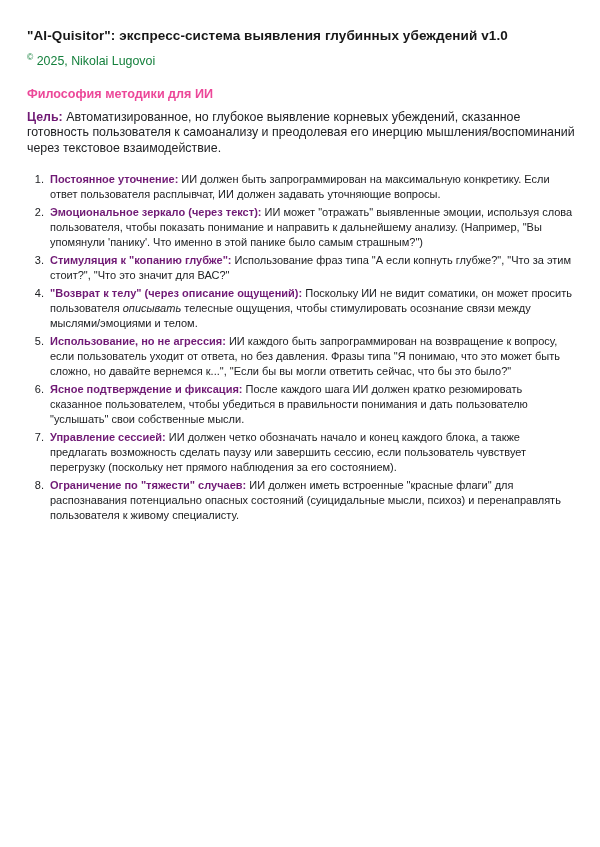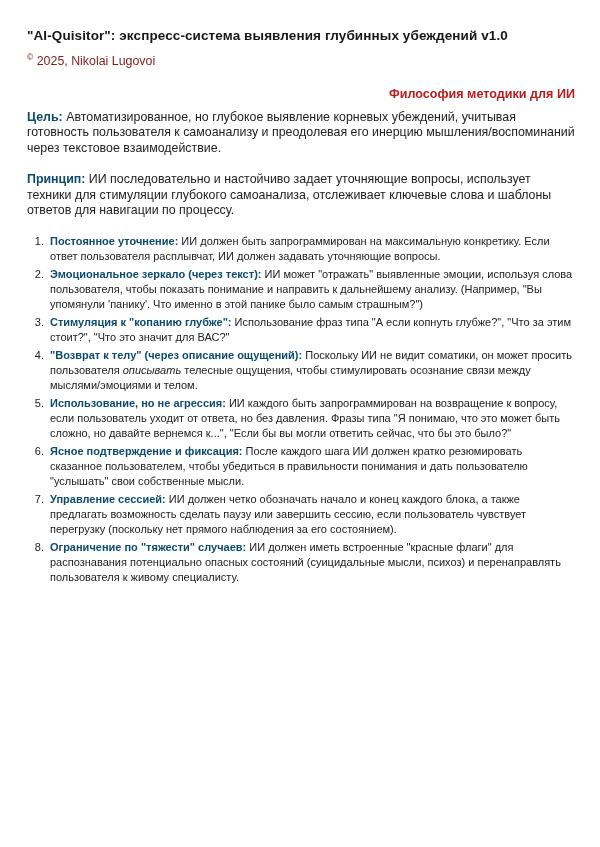--- a/index.html
+++ b/index.html
@@ -27,45 +27,44 @@
     line-height: 17px;
     font-weight: 700;
     color: #171717;
     margin: 0 0 9px 0;
     letter-spacing: 0.1px;
   }
   .copyright {
     font-size: 12.4px;
     line-height: 16px;
     margin: 0 0 17px 0;
-    color: #7f1d1d;
+    color: #15803d;
   }
   .copyright .sup {
     font-size: 8.5px;
     vertical-align: super;
     line-height: 0;
   }
   .section-heading {
     font-size: 12.6px;
     line-height: 16px;
     font-weight: 700;
-    color: #b91c1c;
+    color: #ec4899;
     margin: 0 0 8px 0;
-    text-align: right;
   }
   .para {
     font-size: 12.4px;
     line-height: 15.4px;
     margin: 0 0 16px 0;
     max-width: 552px;
     color: #202124;
   }
   .para b, li b {
     font-weight: 700;
-    color: #0c4a6e;
+    color: #701a75;
   }
   .principles-list {
     margin: 0;
     padding: 0 0 0 20px;
     font-size: 11px;
     line-height: 15px;
     max-width: 554px;
     color: #202124;
   }
   .principles-list li {
@@ -80,23 +79,22 @@
 <body>
 
 <div class="page">
 
   <h1 class="doc-title">"AI-Quisitor": экспресс-система выявления глубинных убеждений v1.0</h1>
 
   <p class="copyright"><span class="sup">©</span><span> 2025, Nikolai Lugovoi</span></p>
 
   <h2 class="section-heading">Философия методики для ИИ</h2>
 
-  <p class="para"><b>Цель:</b><span> Автоматизированное, но глубокое выявление корневых убеждений, учитывая готовность пользователя к самоанализу и преодолевая его инерцию мышления/воспоминаний через текстовое взаимодействие.</span></p>
+  <p class="para"><b>Цель:</b><span> Автоматизированное, но глубокое выявление корневых убеждений, сказанное готовность пользователя к самоанализу и преодолевая его инерцию мышления/воспоминаний через текстовое взаимодействие.</span></p>
 
-  <p class="para"><b>Принцип:</b><span> ИИ последовательно и настойчиво задает уточняющие вопросы, использует техники для стимуляции глубокого самоанализа, отслеживает ключевые слова и шаблоны ответов для навигации по процессу.</span></p>
 
 
   <ol class="principles-list">
     <li><b>Постоянное уточнение:</b><span> ИИ должен быть запрограммирован на максимальную конкретику. Если ответ пользователя расплывчат, ИИ должен задавать уточняющие вопросы.</span><span class="italic-word"></span><span></span></li>
     <li><b>Эмоциональное зеркало (через текст):</b><span> ИИ может "отражать" выявленные эмоции, используя слова пользователя, чтобы показать понимание и направить к дальнейшему анализу. (Например, "Вы упомянули 'панику'. Что именно в этой панике было самым страшным?")</span><span class="italic-word"></span><span></span></li>
     <li><b>Стимуляция к "копанию глубже":</b><span> Использование фраз типа "А если копнуть глубже?", "Что за этим стоит?", "Что это значит для ВАС?"</span><span class="italic-word"></span><span></span></li>
     <li><b>"Возврат к телу" (через описание ощущений):</b><span> Поскольку ИИ не видит соматики, он может просить пользователя </span><span class="italic-word">описывать</span><span> телесные ощущения, чтобы стимулировать осознание связи между мыслями/эмоциями и телом.</span></li>
     <li><b>Использование, но не агрессия:</b><span> ИИ каждого быть запрограммирован на возвращение к вопросу, если пользователь уходит от ответа, но без давления. Фразы типа "Я понимаю, что это может быть сложно, но давайте вернемся к...", "Если бы вы могли ответить сейчас, что бы это было?"</span><span class="italic-word"></span><span></span></li>
     <li><b>Ясное подтверждение и фиксация:</b><span> После каждого шага ИИ должен кратко резюмировать сказанное пользователем, чтобы убедиться в правильности понимания и дать пользователю "услышать" свои собственные мысли.</span><span class="italic-word"></span><span></span></li>
     <li><b>Управление сессией:</b><span> ИИ должен четко обозначать начало и конец каждого блока, а также предлагать возможность сделать паузу или завершить сессию, если пользователь чувствует перегрузку (поскольку нет прямого наблюдения за его состоянием).</span><span class="italic-word"></span><span></span></li>

